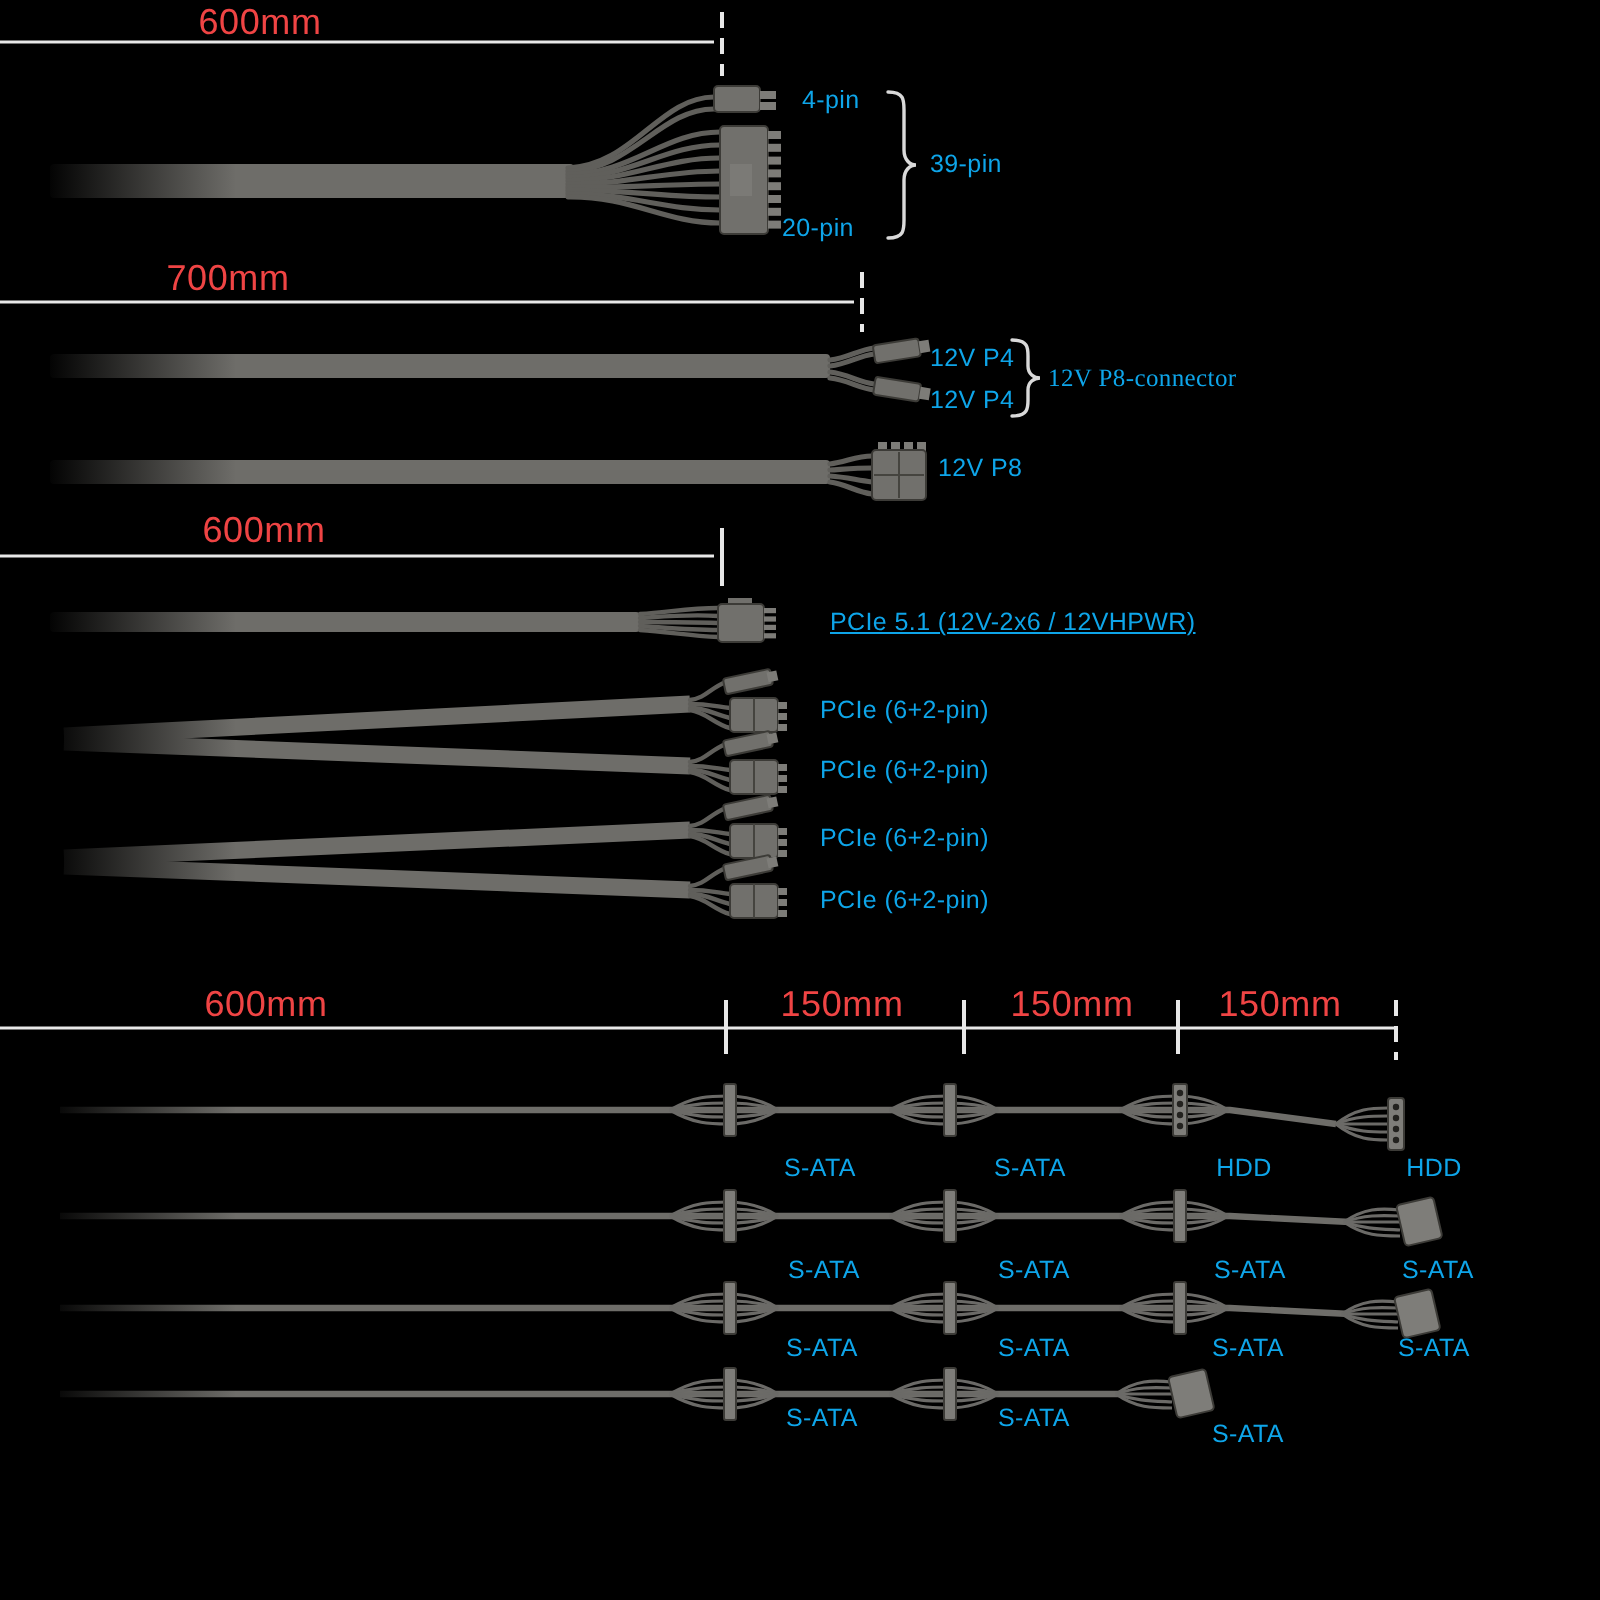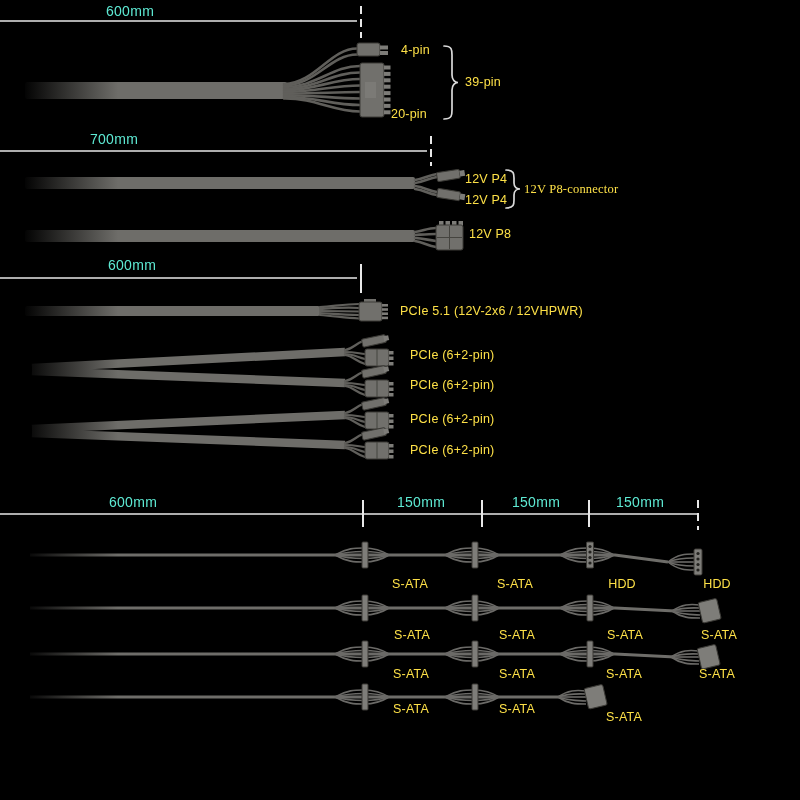--- a/index.html
+++ b/index.html
@@ -1,21 +1,21 @@
 <!DOCTYPE html>
 <html><head>
 <meta charset="utf-8">
 <style>
   html,body{margin:0;padding:0;background:#000;}
   .stage{position:relative;width:800px;height:800px;background:#000;overflow:hidden;
          font-family:"Liberation Sans", sans-serif;}
   .stage svg{position:absolute;left:0;top:0;}
-  .lbl{position:absolute;color:#fde047;font-size:12.5px;line-height:14px;
+  .lbl{position:absolute;color:#0ea5e9;font-size:12.5px;line-height:14px;
        letter-spacing:.2px;white-space:nowrap;}
-  .meas{position:absolute;color:#5eead4;font-size:14px;line-height:16px;
+  .meas{position:absolute;color:#ef4444;font-size:18px;line-height:16px;
         letter-spacing:.3px;text-align:center;white-space:nowrap;}
   .ctr{text-align:center;margin-top:37px;}
   
   .mline{stroke:#e8e8e8;stroke-width:1.6;}
   .mtick{stroke:#e8e8e8;stroke-width:2;}
   .dashed{stroke-dasharray:8 5;}
   .wire{stroke:#605f5b;stroke-width:2.6;fill:none;stroke-linecap:round;}
   .swire{stroke:#6b6a67;stroke-width:1.6;fill:none;}
   .thin{stroke:url(#fade);stroke-width:3.2;fill:none;}
   .cable8{stroke:url(#fade);stroke-width:8.5;fill:none;}
@@ -239,21 +239,21 @@
 <div class="lbl" style="left:391px;top:107px;">20-pin</div>
 <div class="lbl" style="left:465px;top:75px;">39-pin</div>
 
 <div class="meas" style="left:44px;top:131px;width:140px;">700mm</div>
 <div class="lbl" style="left:465px;top:172px;">12V P4</div>
 <div class="lbl" style="left:465px;top:193px;">12V P4</div>
 <div class="lbl" style="left:524px;top:182px;font-family:Liberation Serif, serif;">12V P8-connector</div>
 <div class="lbl" style="left:469px;top:227px;">12V P8</div>
 
 <div class="meas" style="left:62px;top:257px;width:140px;">600mm</div>
-<div class="lbl" style="left:400px;top:304px;">PCIe 5.1 (12V-2x6 / 12VHPWR)</div>
+<div class="lbl" style="left:415px;top:304px;text-decoration:underline;">PCIe 5.1 (12V-2x6 / 12VHPWR)</div>
 <div class="lbl" style="left:410px;top:348px;">PCIe (6+2-pin)</div>
 <div class="lbl" style="left:410px;top:378px;">PCIe (6+2-pin)</div>
 <div class="lbl" style="left:410px;top:412px;">PCIe (6+2-pin)</div>
 <div class="lbl" style="left:410px;top:443px;">PCIe (6+2-pin)</div>
 
 <div class="meas" style="left:63px;top:494px;width:140px;">600mm</div>
 <div class="meas" style="left:386px;top:494px;width:70px;">150mm</div>
 <div class="meas" style="left:501px;top:494px;width:70px;">150mm</div>
 <div class="meas" style="left:605px;top:494px;width:70px;">150mm</div>
 

